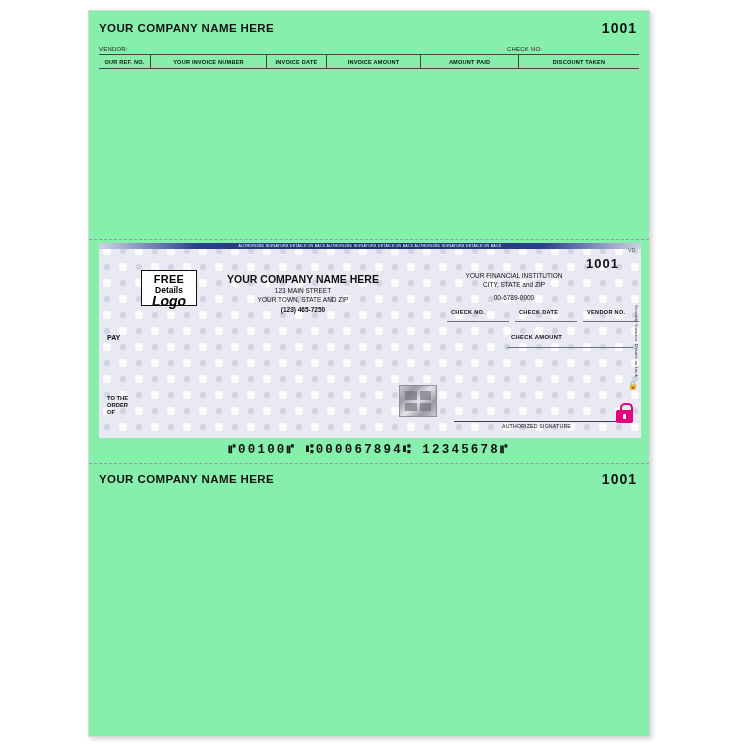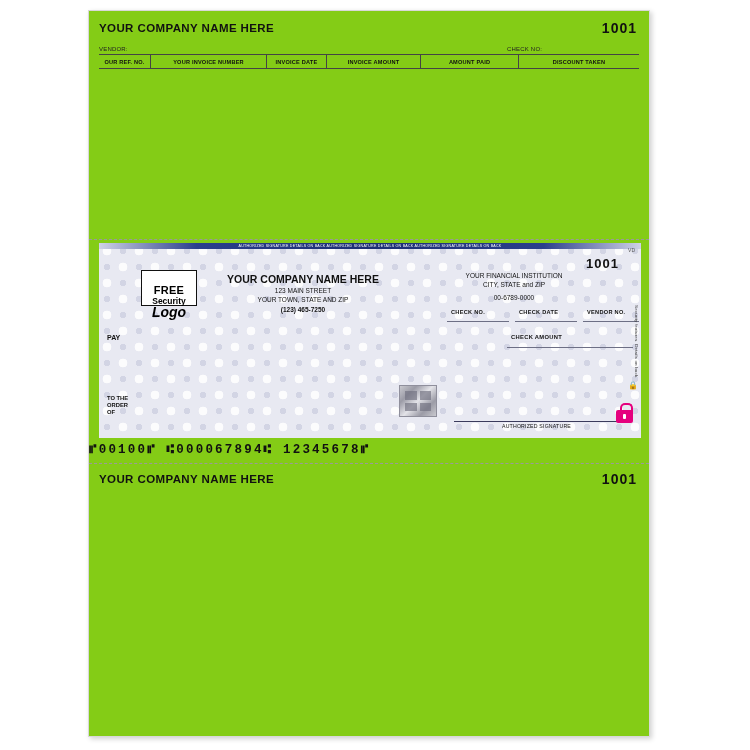--- a/index.html
+++ b/index.html
@@ -15,21 +15,21 @@
     background: #ffffff;
     overflow: hidden;
   }
   
   .sheet {
     position: absolute;
     left: 88px;
     top: 10px;
     width: 562px;
     height: 727px;
-    background: #84cc16;
+    background: #86efac;
     border: 1px solid #d8d8d8;
     box-shadow: 2px 2px 5px rgba(0,0,0,0.18);
     box-sizing: border-box;
   }
 
   
   .abs { position: absolute; }
 
   .perf {
     position: absolute;
@@ -134,21 +134,21 @@
   .logo-box {
     position: absolute;
     left: 42px;
     top: 27px;
     width: 56px;
     height: 36px;
     border: 1.4px solid #111;
     background: #fff;
     text-align: center;
     line-height: 1.05;
-    padding-top: 14px;
+    padding-top: 3px;
     box-sizing: border-box;
   }
   .logo-box .l1 { font-size: 11px; font-weight: bold; letter-spacing: 0.3px; }
   .logo-box .l2 { font-size: 8.5px; font-weight: bold; }
   .logo-box .l3 { font-size: 14px; font-weight: bold; font-style: italic; }
 
   .payer-name {
     position: absolute;
     left: 104px;
     top: 30px;
@@ -321,20 +321,21 @@
   .holo-grid div {
     background: #6f6f7e;
     opacity: .65;
   }
 
   
   .micr {
     position: absolute;
     left: 0; right: 0;
     top: 432px;
+    text-align: center;
     font-family: "Liberation Mono", monospace;
     font-size: 12.5px;
     letter-spacing: 2.2px;
     color: #111;
     font-weight: bold;
   }
 
   
   .bottom-company {
     position: absolute;
@@ -383,21 +384,21 @@
       <div class="sec-pattern"></div>
 
       <div class="micro-band"></div>
       <div class="micro-text">AUTHORIZED SIGNATURE  DETAILS ON BACK  AUTHORIZED SIGNATURE  DETAILS ON BACK  AUTHORIZED SIGNATURE  DETAILS ON BACK</div>
       <div class="vd-mark">VD</div>
 
       <div class="check-num-body">1001</div>
 
       <div class="logo-box">
         <div class="l1">FREE</div>
-        <div class="l2">Security</div>
+        <div class="l2">Details</div>
         <div class="l3">Logo</div>
       </div>
 
       <div class="payer-name">YOUR COMPANY NAME HERE</div>
       <div class="payer-addr">
         <div>123 MAIN STREET</div>
         <div>YOUR TOWN, STATE AND ZIP</div>
         <div class="payer-phone">(123) 465-7250</div>
       </div>
 

